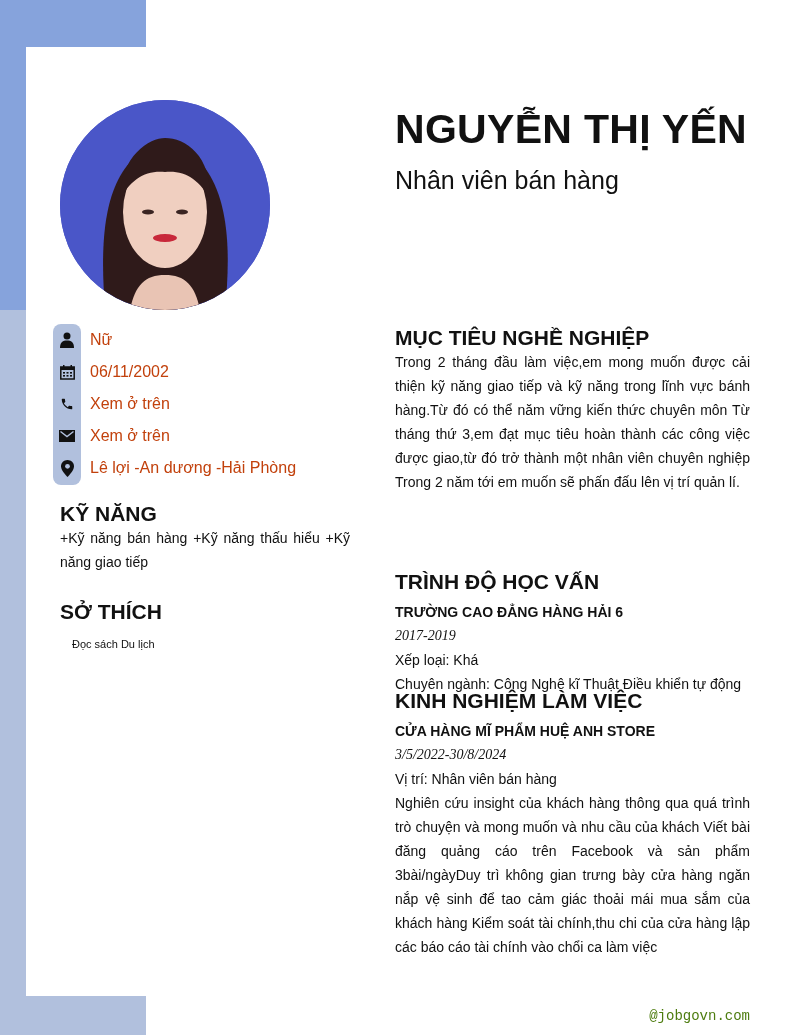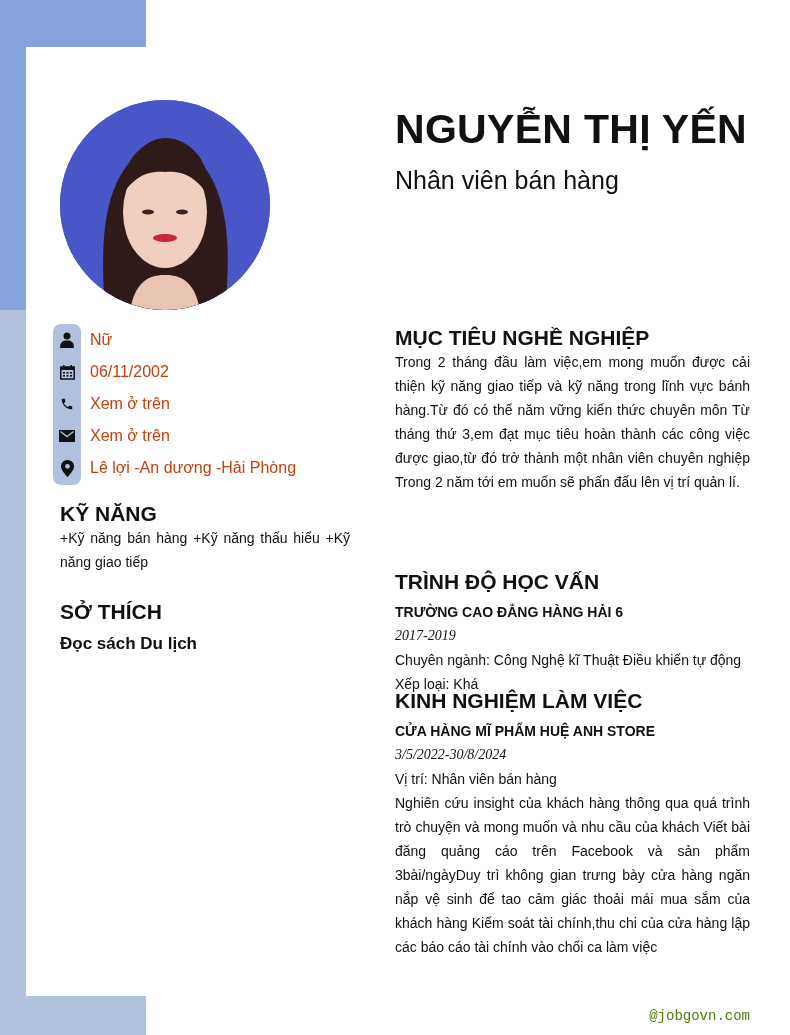--- a/index.html
+++ b/index.html
@@ -32,21 +32,21 @@
       background: #b1c0dd; border-radius: 8px;
     }
     .contact-list { position: absolute; left: 53px; top: 324px; width: 300px; }
     .contact-item { display: flex; align-items: center; height: 32px; }
     .contact-item .ic { width: 28px; display: flex; justify-content: center; align-items: center; }
     .contact-item .txt { margin-left: 9px; font-size: 16px; color: #c2410c; white-space: nowrap; }
 
     .section-left { position: absolute; left: 60px; width: 290px; }
     .h2 { font-size: 21px; font-weight: bold; margin: 0; white-space: nowrap; }
     .p { font-size: 14px; line-height: 24px; text-align: justify; margin: 0; }
-    .p-sm { font-size: 17px; line-height: 24px; margin: 0; font-weight: bold; }
+    .p-sm { font-size: 11px; line-height: 24px; margin: 12px; }
 
     .section-right { position: absolute; left: 395px; width: 355px; }
     .sub { font-size: 14px; font-weight: bold; line-height: 24px; white-space: nowrap; }
     .ital { font-style: italic; font-size: 14px; line-height: 24px; font-family: Liberation Serif, serif; }
     .line { font-size: 14px; line-height: 24px; white-space: nowrap; }
 
     .footer {
       position: absolute; right: 40px; top: 1008px; font-size: 14px; color: #4d7c0f;
       font-family: "Liberation Mono", "DejaVu Sans Mono", monospace;
     }
@@ -149,22 +149,22 @@
 
 <div class="section-right" style="top:326px;">
   <h2 class="h2">MỤC TIÊU NGHỀ NGHIỆP</h2>
   <p class="p" style="">Trong 2 tháng đầu làm việc,em mong muốn được cải thiện kỹ năng giao tiếp và kỹ năng trong lĩnh vực bánh hàng.Từ đó có thể năm vững kiến thức chuyên môn Từ tháng thứ 3,em đạt mục tiêu hoàn thành các công việc được giao,từ đó trở thành một nhân viên chuyên nghiệp Trong 2 năm tới em muốn sẽ phấn đấu lên vị trí quản lí.</p>
 </div>
 
 <div class="section-right" style="top:570px;">
   <h2 class="h2">TRÌNH ĐỘ HỌC VẤN</h2>
   <div class="sub" style="margin-top:6px;">TRƯỜNG CAO ĐẲNG HÀNG HẢI 6</div>
   <div class="ital">2017-2019</div>
+  <div class="line">Xếp loại: Khá</div>
   <div class="line">Chuyên ngành: Công Nghệ kĩ Thuật  Điều khiển tự động</div>
-  <div class="line">Xếp loại: Khá</div>
 </div>
 
 <div class="section-right" style="top:689px;">
   <h2 class="h2">KINH NGHIỆM LÀM VIỆC</h2>
   <div class="sub" style="margin-top:6px;">CỬA HÀNG MĨ PHẨM HUỆ ANH STORE</div>
   <div class="ital">3/5/2022-30/8/2024</div>
   <div class="line">Vị trí: Nhân viên bán hàng</div>
   <p class="p">Nghiên cứu insight của khách hàng thông qua quá trình trò chuyện và mong muốn và  nhu cầu của khách Viết bài đăng quảng cáo trên Facebook và sản phẩm 3bài/ngàyDuy trì không gian trưng bày cửa hàng  ngăn nắp vệ sinh để tao cảm giác thoải mái mua sắm của khách hàng Kiểm soát tài chính,thu chi của cửa hàng lập các báo cáo tài chính vào chổi ca làm việc</p>
 </div>
 

